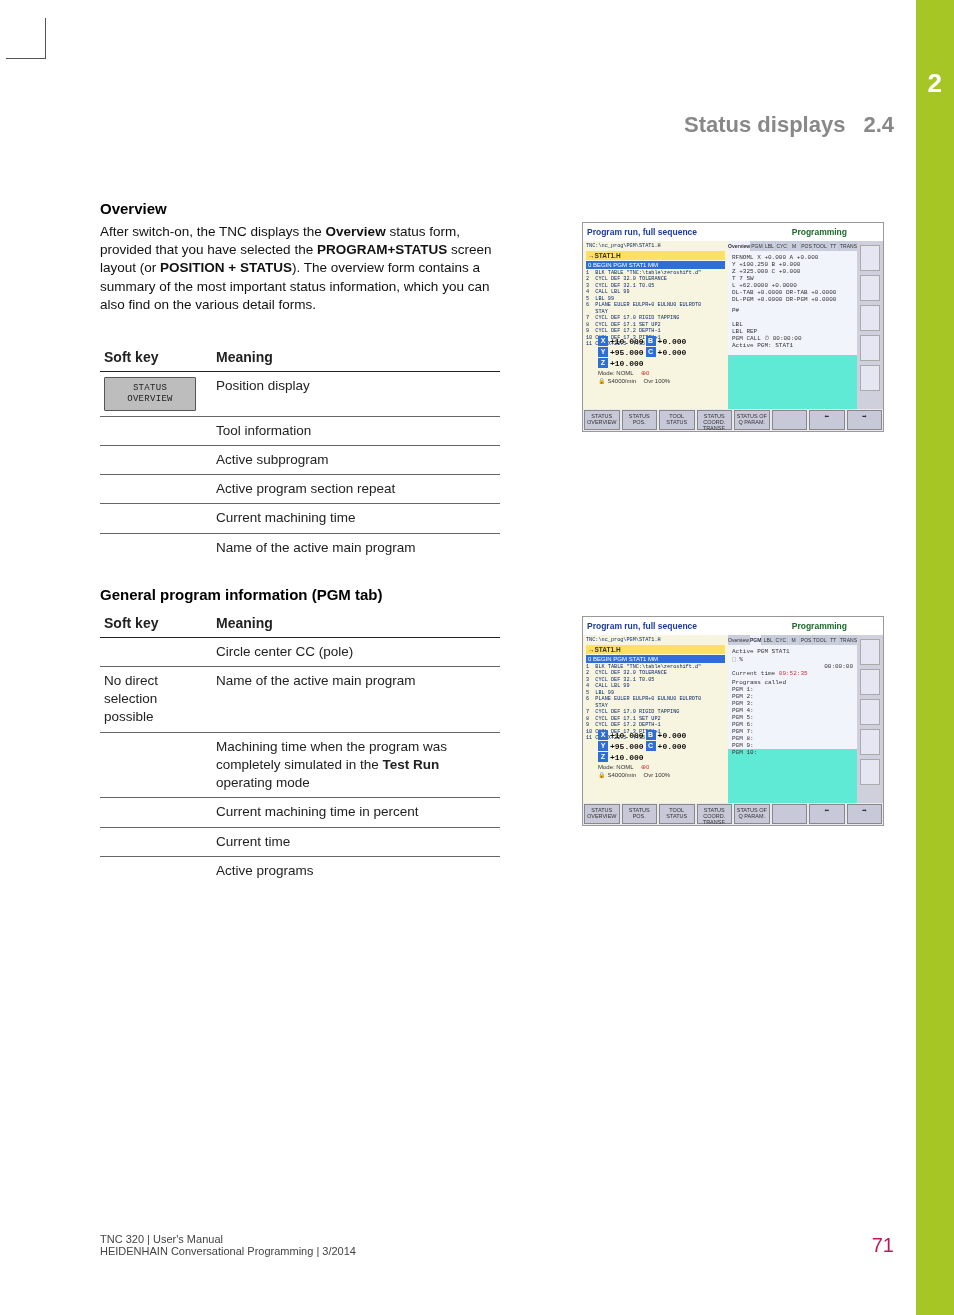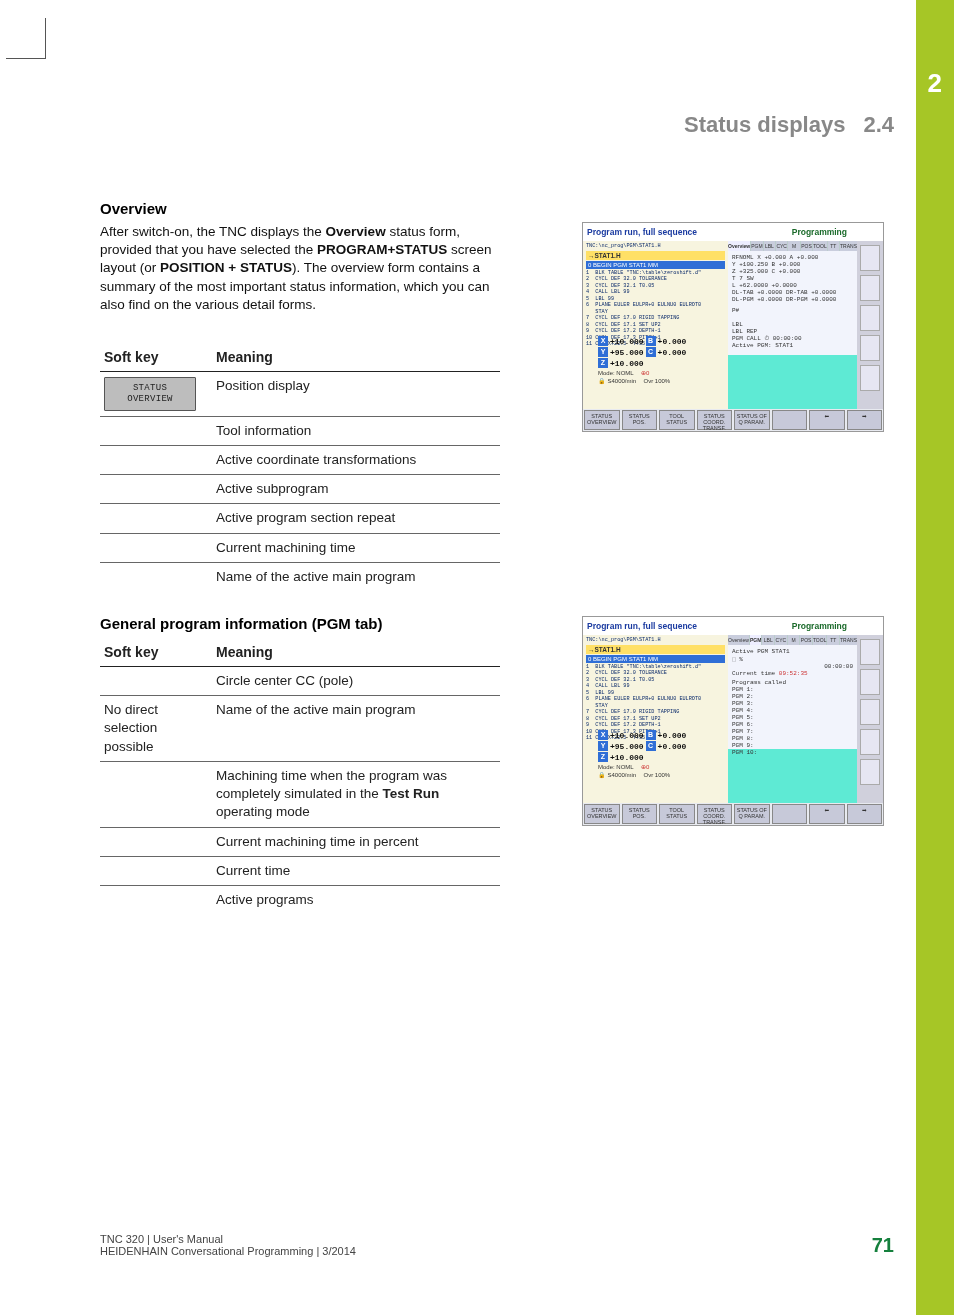--- a/index.html
+++ b/index.html
@@ -45,21 +45,21 @@
   .shot-pos { position: absolute; bottom: 24px; left: 15px; width: 115px; }
   .shot-pos .row { display: flex; align-items: center; gap: 2px; margin: 1px 0; }
   .shot-pos .axis { width: 10px; height: 10px; background: #2f6ed6; color: #fff; font-size: 7px; font-weight: bold; text-align: center; line-height: 10px; }
   .shot-pos .val { font-size: 8px; font-weight: bold; color: #111; font-family: "Courier New", monospace; }
   .shot-footer { position: absolute; bottom: 0; left: 0; right: 0; height: 22px; display: flex; }
   .shot-footer .fkey { flex: 1; margin: 1px; background: #c7c9d9; border: 1px solid #888; font-size: 5.5px; text-align: center; line-height: 1.1; padding-top: 2px; color: #333; font-family: Arial; }
   .shot-aux { position: absolute; top: 0; right: 0; width: 26px; height: 100%; background: #d0d0dc; }
   .shot-aux .bx { height: 24px; margin: 4px 3px; background: #e6e6f2; border: 1px solid #aaa; }
 
   .footer { position: absolute; bottom: 58px; left: 100px; right: 60px; font-size: 11px; color: #444; display: flex; justify-content: space-between; align-items: flex-end; }
-  .footer .pn { font-size: 20px; font-weight: bold; color: #15803d; }
+  .footer .pn { font-size: 20px; font-weight: normal; color: #be185d; }
 </style>
 </head>
 <body>
 <div class="page">
   <div class="crop-marks">
     <div class="crop-v"></div>
     <div class="crop-h"></div>
   </div>
   <div class="sidebar">
     <div class="chapter-num">2</div>
@@ -81,24 +81,20 @@
         </tr>
       </thead>
       <tbody>
         <tr>
           <td class="sk"><span class="softkey"><span>STATUS</span><br><span>OVERVIEW</span></span></td>
           <td class="mn">Position display</td>
         </tr>
         <tr>
             <td class="sk"></td>
             <td class="mn">Tool information</td>
-          </tr>
-        <tr>
-            <td class="sk"></td>
-            <td class="mn">Active coordinate transformations</td>
           </tr>
         <tr>
             <td class="sk"></td>
             <td class="mn">Active subprogram</td>
           </tr>
         <tr>
             <td class="sk"></td>
             <td class="mn">Active program section repeat</td>
           </tr>
         <tr>

